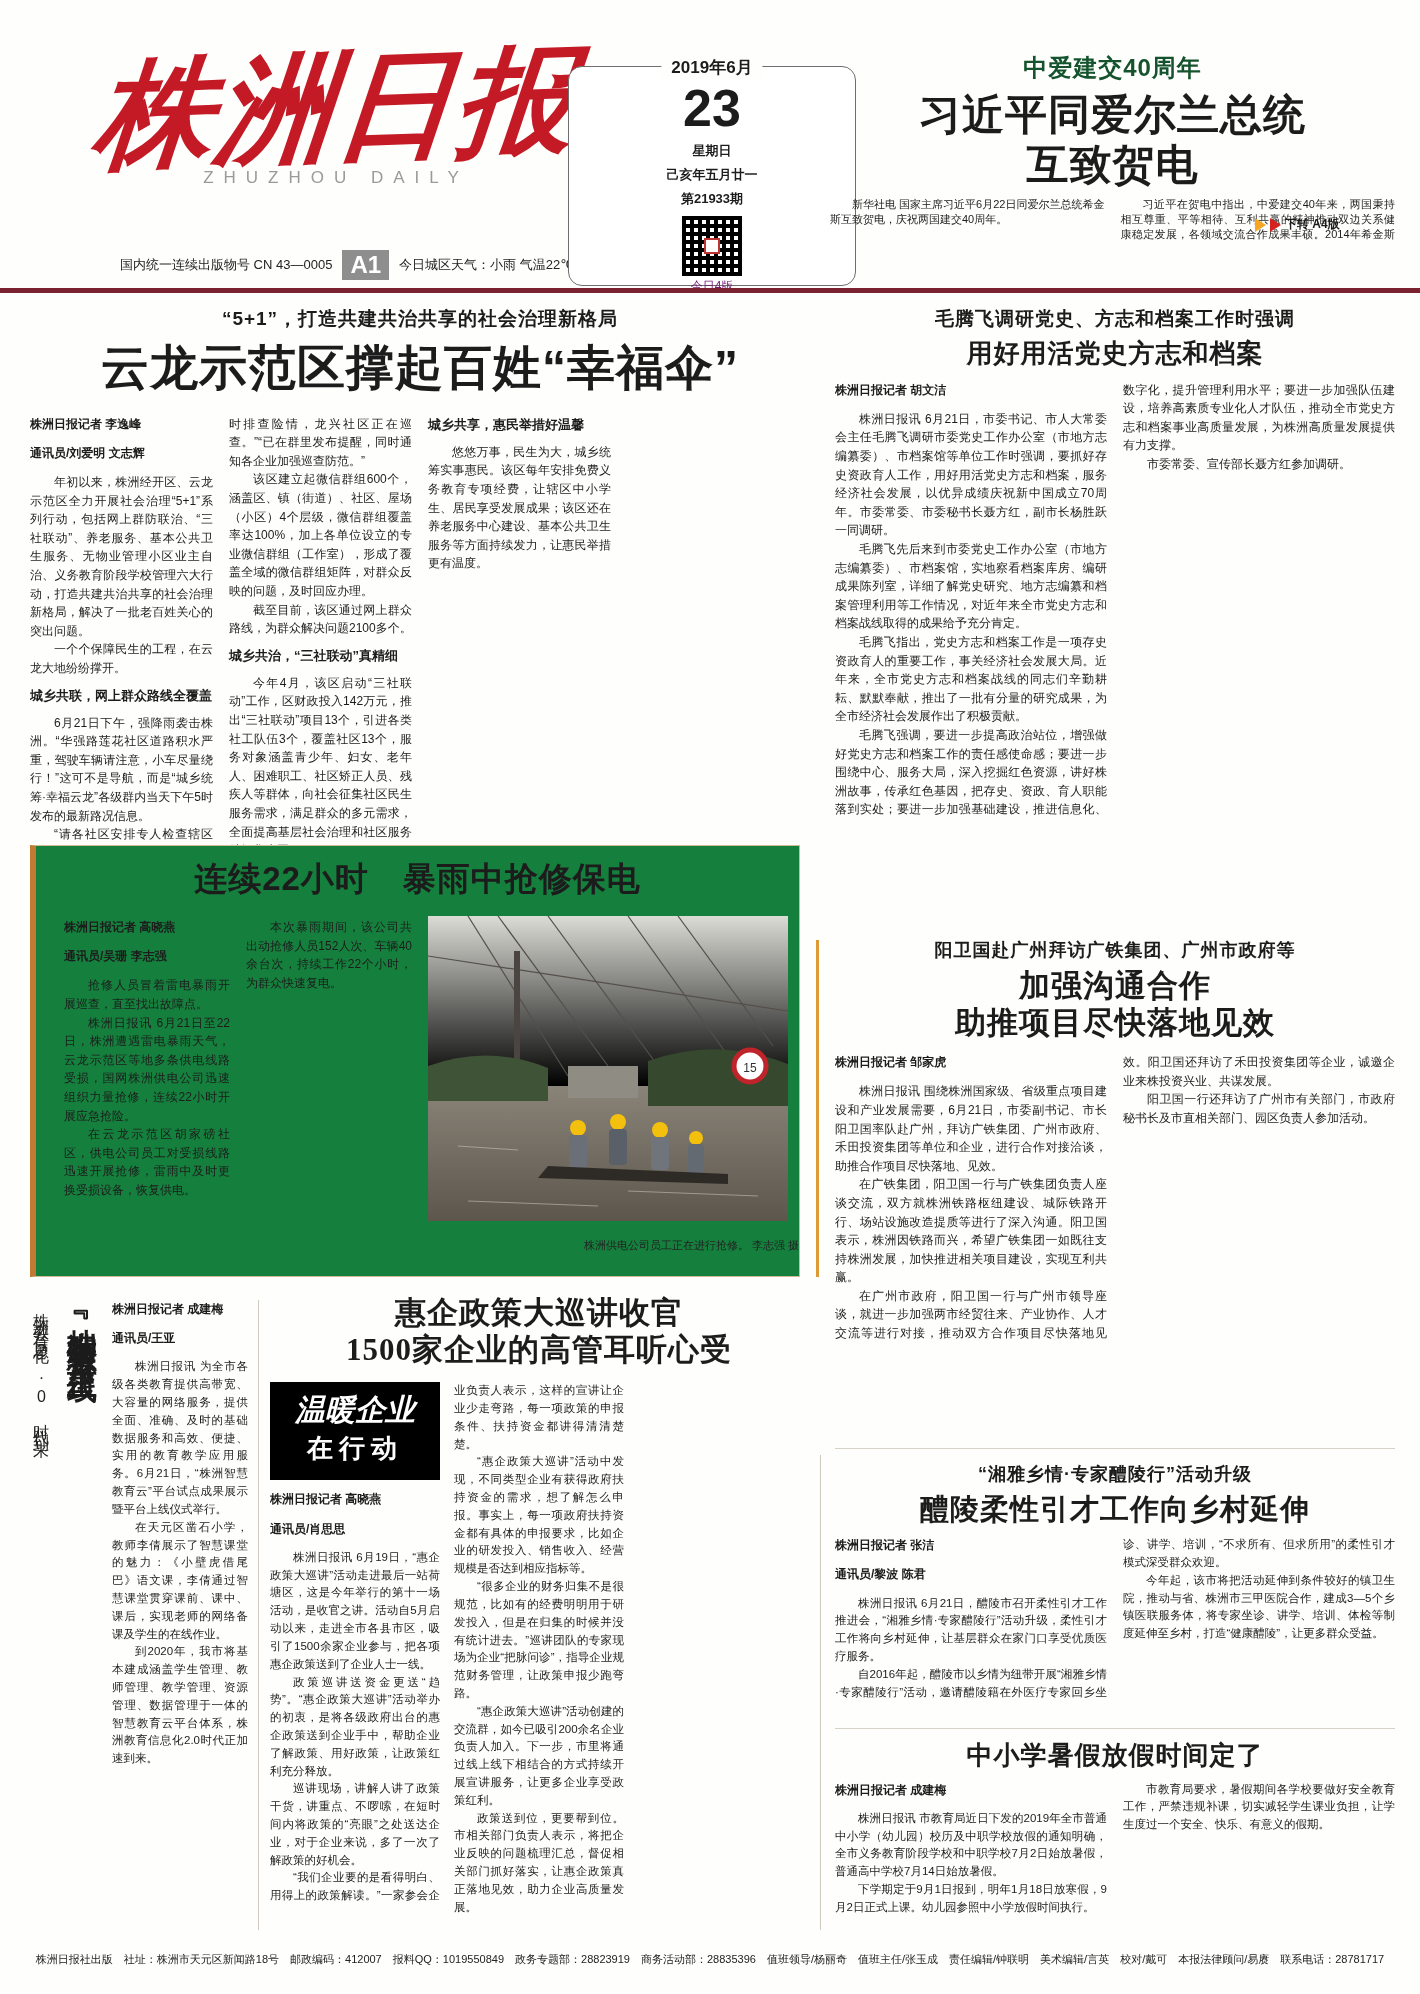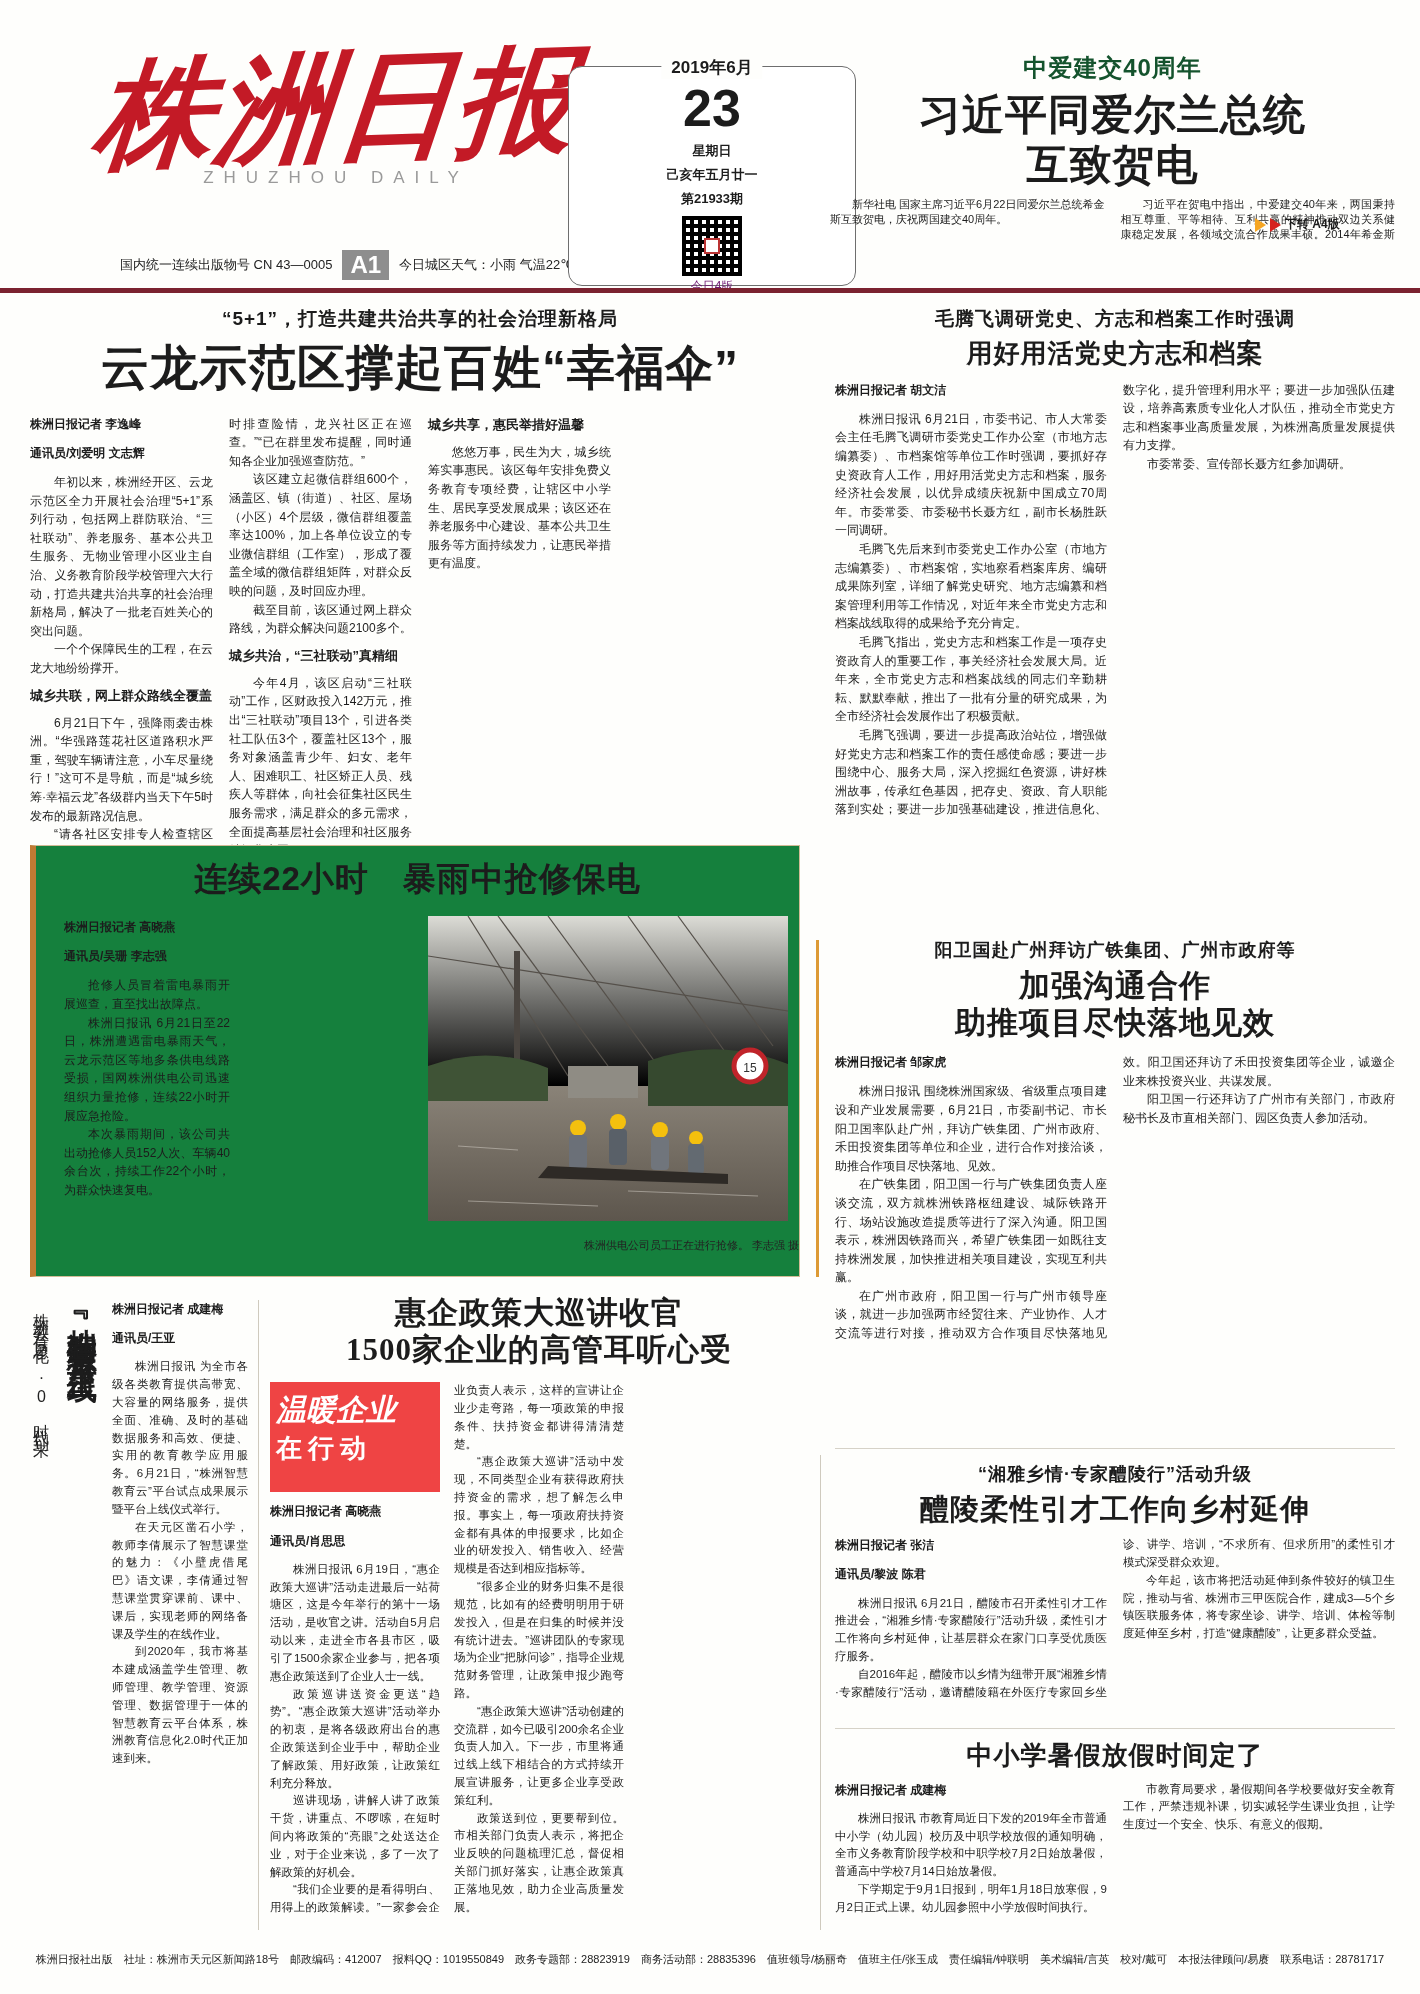--- a/index.html
+++ b/index.html
@@ -40,21 +40,21 @@
   .byl{margin:0 0 10px 0;font-size:12px;font-weight:bold;text-indent:0;line-height:1.6;}
   .subhead{margin:8px 0;font-weight:bold;font-size:13px;text-indent:0;text-align:left;}
   .jump{display:flex;align-items:center;gap:4px;font-size:12px;font-weight:bold;}
   .chev{width:0;height:0;border-top:7px solid transparent;border-bottom:7px solid transparent;}
   .chev.o{border-left:11px solid #f6a623;}
   .chev.r{border-left:11px solid #d6231f;}
   
   .stormbox{border:1px solid #d2bb96;border-left:6px solid #c07a33;background:#15803d;box-sizing:border-box;}
   .caption{font-size:11px;text-align:right;color:#222;}
   
-  .badge{background:#ef4444;color:#fff;padding:10px 6px 24px;}
+  .badge{background:#000000;color:#fff;text-align:center;padding:10px 6px 12px;}
   .badge .l1{font-family:"DejaVu Serif","Liberation Serif",serif;font-style:italic;font-weight:bold;font-size:30px;line-height:1.2;}
   .badge .l2{font-size:26px;font-weight:900;letter-spacing:6px;}
   
   .vtext{writing-mode:vertical-rl;text-orientation:upright;}
   .edu-kicker{font-size:16px;letter-spacing:6px;color:#222;}
   .edu-head{font-family:"Liberation Serif","DejaVu Serif",serif;font-weight:900;font-size:30px;letter-spacing:4px;}
   .footerline{font-size:11px;color:#222;text-align:center;white-space:nowrap;}
 </style>
 </head>
 <body>
@@ -136,20 +136,21 @@
       </div>
   </div>
 
   <div class="abs stormbox" style="left:30px;top:845px;width:770px;height:432px;">
     <div class="headline" style="font-size:33px;margin-top:14px;">连续22小时　暴雨中抢修保电</div>
     <div class="body-cols" style="columns:2;height:300px;position:absolute;left:28px;top:72px;width:348px;font-size:12px;">
         <p class="byl">株洲日报记者 高晓燕</p>
         <p class="byl">通讯员/吴珊 李志强</p>
         <p class="para">抢修人员冒着雷电暴雨开展巡查，直至找出故障点。</p>
         <p class="para">株洲日报讯 6月21日至22日，株洲遭遇雷电暴雨天气，云龙示范区等地多条供电线路受损，国网株洲供电公司迅速组织力量抢修，连续22小时开展应急抢险。</p>
+        <p class="para">在云龙示范区胡家磅社区，供电公司员工对受损线路迅速开展抢修，雷雨中及时更换受损设备，恢复供电。</p>
         <p class="para">本次暴雨期间，该公司共出动抢修人员152人次、车辆40余台次，持续工作22个小时，为群众快速复电。</p>
       </div>
 
     <svg class="abs" style="left:392px;top:70px;" width="360" height="305" viewBox="0 0 360 305">
       <defs>
         <linearGradient id="sky" x1="0" y1="0" x2="0" y2="1">
           <stop offset="0" stop-color="#dcdcd6"></stop>
             <stop offset="1" stop-color="#c2c4bе"></stop>
           <stop offset="1" stop-color="#c2c4be"></stop>
         </linearGradient>

